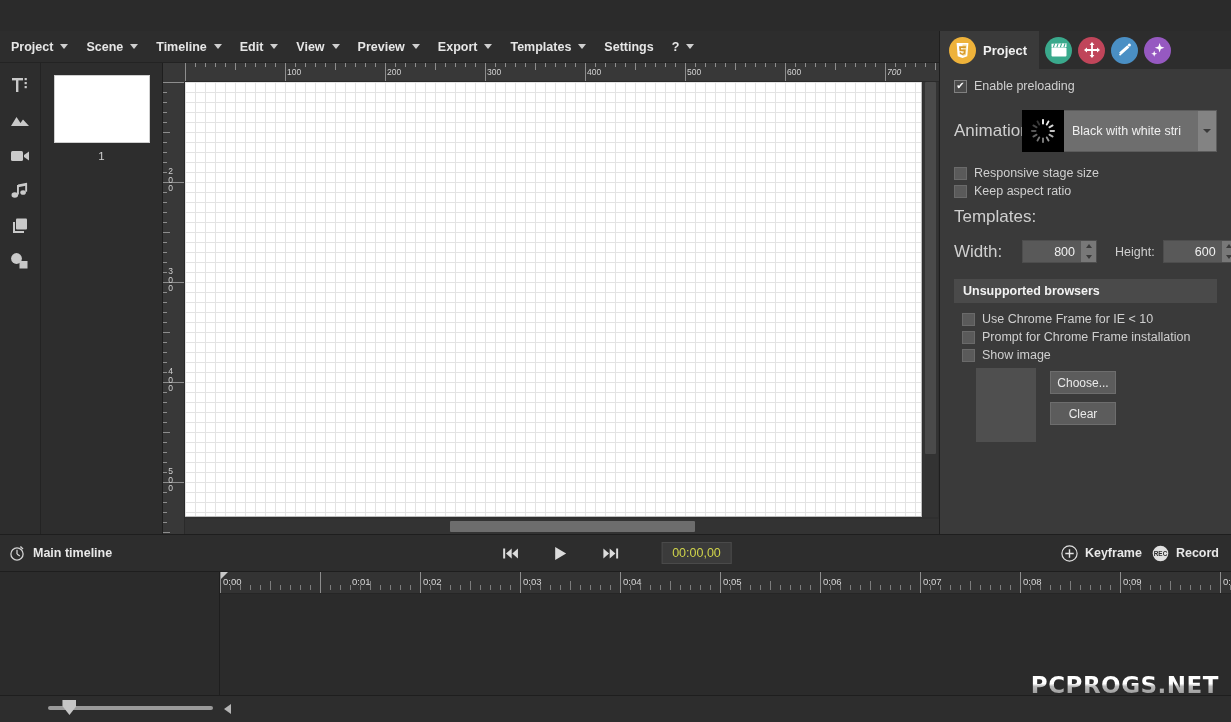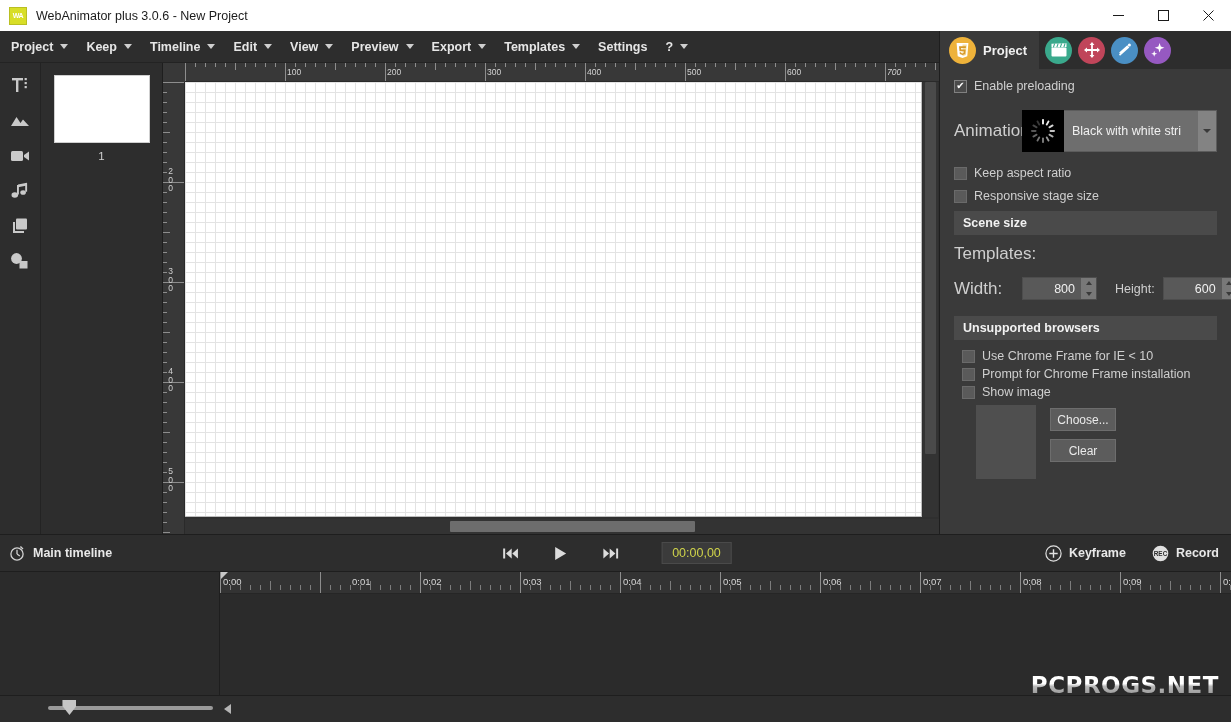--- a/index.html
+++ b/index.html
@@ -185,21 +185,21 @@
   .transport{
     position:absolute; left:50%; transform:translateX(-50%);
     display:flex; align-items:center; gap:28px;
   }
   .tbtn{ width:22px;height:22px;display:flex;align-items:center;justify-content:center; }
   .tbtn svg{ fill:#dcdcdc; }
   .timecode{
     background:#3b3b3b; border:1px solid #4a4a4a; color:#cfd34a;
     font-size:12.5px; padding:3px 10px; margin-left:12px;
   }
-  .tl-right{ position:absolute; right:12px; display:flex; align-items:center; gap:26px; }
+  .tl-right{ position:absolute; right:12px; display:flex; align-items:center; gap:10px; }
   .tl-right .item{ display:flex; align-items:center; gap:7px; color:#e8e8e8; font-size:12.5px; font-weight:bold; }
 
   .tl-panel{
     position:absolute; left:0; top:572px; width:1231px; height:150px; background:#2b2b2b;
   }
   .tl-layers{
     position:absolute; left:0; top:0; width:220px; height:123px;
     background:#2b2b2b; border-right:1px solid #1e1e1e;
   }
   .tl-ruler{
@@ -234,49 +234,28 @@
     background:linear-gradient(180deg,#ffffff 0%,#ffffff 45%,#b9b9b9 55%,#8c8c8c 100%);
     -webkit-background-clip:text; background-clip:text; color:transparent;
   }
   .tl-vsplit{ position:absolute; left:219px; top:572px; width:1px; height:123px; background:#1e1e1e; }
 </style>
 </head>
 <body>
 
 <div class="app">
 
-  <div class="titlebar">
-    <div class="title-logo">WA</div>
-    <div class="title-text">WebAnimator plus 3.0.6 - New Project</div>
-    <div class="winbtns">
-      <div class="winbtn">
-        <svg width="11" height="11" viewBox="0 0 11 11">
-          <rect x="0" y="5" width="11" height="1" fill="#1b1b1b"></rect>
-        </svg>
-      </div>
-      <div class="winbtn">
-        <svg width="11" height="11" viewBox="0 0 11 11">
-          <rect x="0.5" y="0.5" width="10" height="10" fill="none" stroke="#1b1b1b" stroke-width="1"></rect>
-        </svg>
-      </div>
-      <div class="winbtn close">
-        <svg width="11" height="11" viewBox="0 0 11 11">
-          <path d="M0.5 0.5 L10.5 10.5 M10.5 0.5 L0.5 10.5" stroke="#1b1b1b" stroke-width="1" fill="none"></path>
-        </svg>
-      </div>
-    </div>
-  </div>
 
   <div class="menubar" id="menubar">
       <div class="menu-item">
         <span>Project</span>
         <span class="caret"></span>
       </div>
       <div class="menu-item">
-        <span>Keep</span>
+        <span>Scene</span>
         <span class="caret"></span>
       </div>
       <div class="menu-item">
         <span>Timeline</span>
         <span class="caret"></span>
       </div>
       <div class="menu-item">
         <span>Edit</span>
         <span class="caret"></span>
       </div>
@@ -580,30 +559,29 @@
           </svg>
         </div>
         <div class="combo" style="height:42px;border-left:none;">
           <span class="txt">Black with white stri</span>
           <span class="arrowbox" style="height:40px;">
             <span style="width:0;height:0;border-left:4px solid transparent;border-right:4px solid transparent;border-top:4px solid #3a3a3a;"></span>
           </span>
         </div>
       </div>
 
+      <div class="row" style="margin-bottom:4px;">
+        <span class="chk"></span>
+        <span class="lbl">Responsive stage size</span>
+      </div>
       <div class="row">
         <span class="chk"></span>
         <span class="lbl">Keep aspect ratio</span>
       </div>
-      <div class="row" style="margin-bottom:4px;">
-        <span class="chk"></span>
-        <span class="lbl">Responsive stage size</span>
-      </div>
-
-      <div class="section-head">Scene size</div>
+
 
       <div class="row">
         <span class="field-label">Templates:</span>
       </div>
 
       <div class="row" style="margin-top:13px;">
         <span class="field-label">Width:</span>
         <div class="spin">
           <span class="val">800</span>
           <span class="btns">

